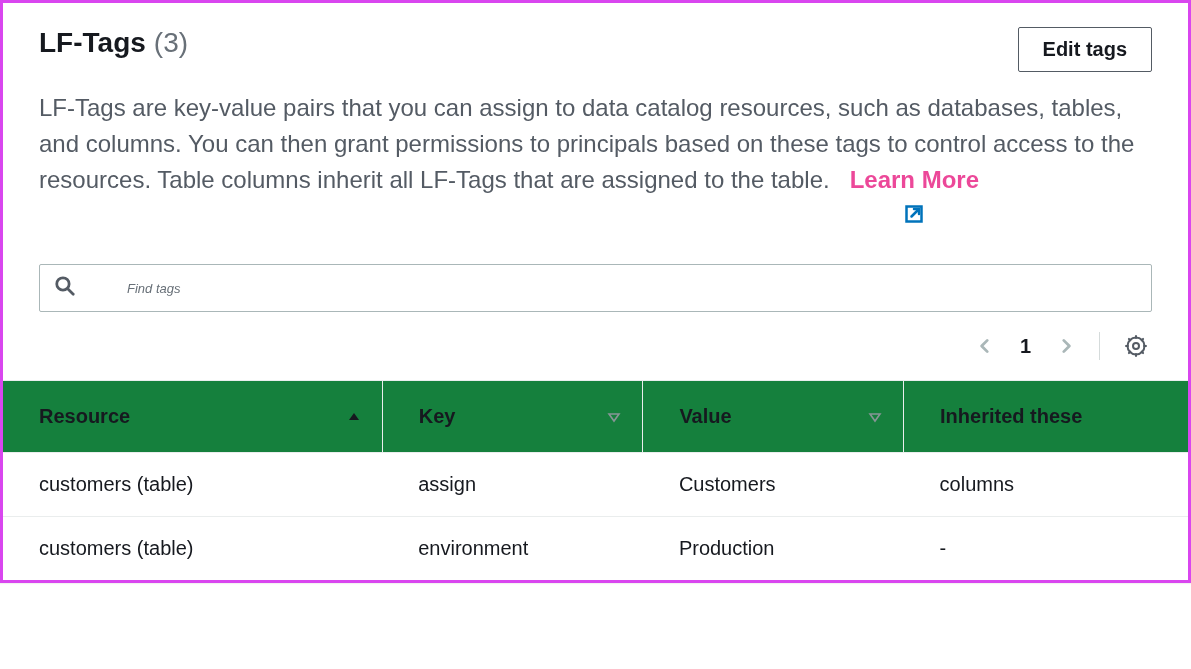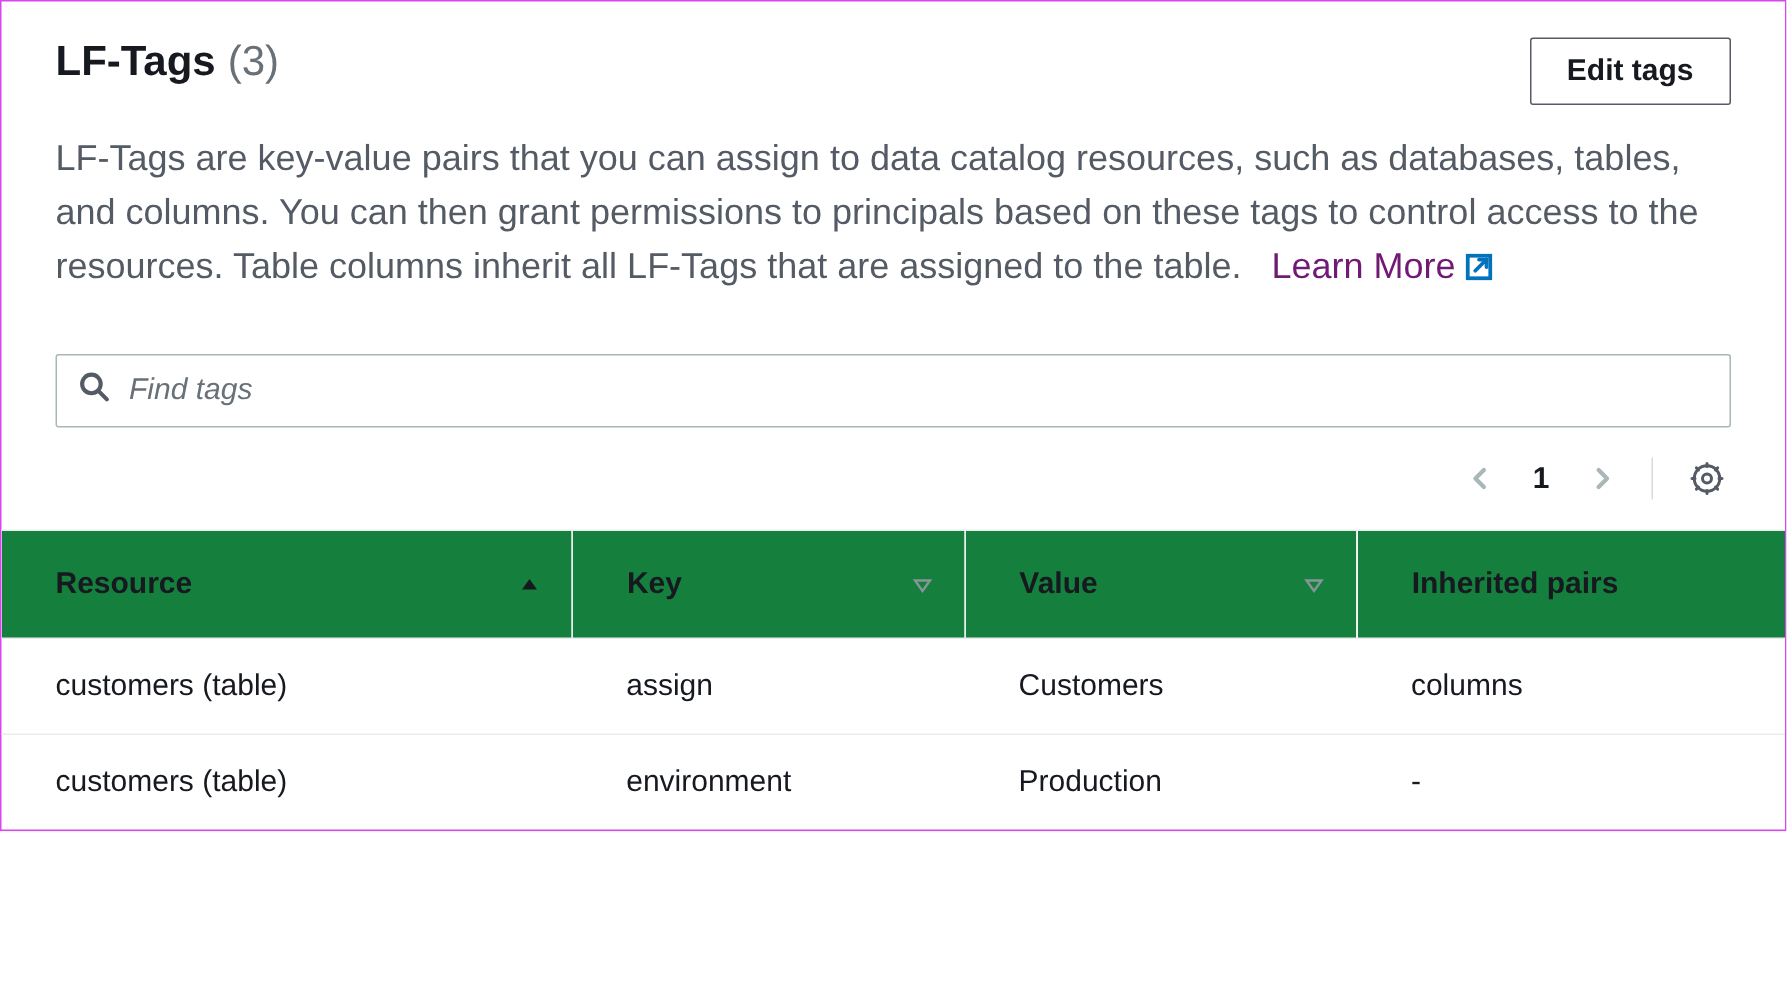--- a/index.html
+++ b/index.html
@@ -8,21 +8,21 @@
       padding: 0;
     }
     body {
       font-family: "Amazon Ember", "Helvetica Neue", Arial, sans-serif;
       background: #ffffff;
       color: #16191f;
       width: 1191px;
       height: 669px;
     }
     .panel {
-      border: 1px solid #d946ef;
+      border: 3px solid #d946ef;
       background: #ffffff;
       box-shadow: 0 1px 1px rgba(0,0,0,0.05);
     }
     .header-section {
       padding: 24px 36px 20px 36px;
     }
     .header-row {
       display: flex;
       justify-content: space-between;
       align-items: flex-start;
@@ -54,49 +54,51 @@
       border-radius: 2px;
       margin-left: 20px;
     }
     .description {
       font-size: 24px;
       line-height: 1.5;
       color: #545b64;
       margin-bottom: 0;
     }
     .learn-more {
-      color: #701a75;
-      font-weight: 400;
+      color: #ec4899;
+      font-weight: 700;
       text-decoration: none;
       white-space: nowrap;
       display: inline-flex;
       align-items: center;
       gap: 6px;
+      flex-direction: column;
     }
     .external-icon {
       display: inline-flex;
     }
     .search-row {
       padding: 20px 36px 0 36px;
     }
     .search-box {
       display: flex;
       align-items: center;
       border: 1px solid #aab7b8;
       border-radius: 2px;
       padding: 10px 14px;
       gap: 12px;
     }
     .search-input {
       border: none;
       outline: none;
       flex: 1;
-      font-size: 20px;
+      font-size: 13px;
       color: #16191f;
       font-style: italic;
+      margin-left: 39px;
     }
     .search-input::placeholder {
       color: #687078;
       font-style: italic;
     }
     .pagination-row {
       display: flex;
       justify-content: flex-end;
       align-items: center;
       padding: 18px 36px 18px 36px;
@@ -270,21 +272,21 @@
             <span>Value</span>
             <span class="sort-icon inactive">
               <svg width="16" height="16" viewBox="0 0 16 16" fill="none" stroke="#879596" stroke-width="1.6">
                 <path d="M3 5 L13 5 L8 12 Z"></path>
               </svg>
             </span>
           </div>
         </th>
         <th style="width:24%">
           <div class="th-inner">
-            <span>Inherited pairs</span>
+            <span>Inherited these</span>
           </div>
         </th>
       </tr>
     </thead>
     <tbody>
       <tr>
         <td>customers (table)</td>
         <td>assign</td>
         <td>Customers</td>
         <td class="link-cell">columns</td>

